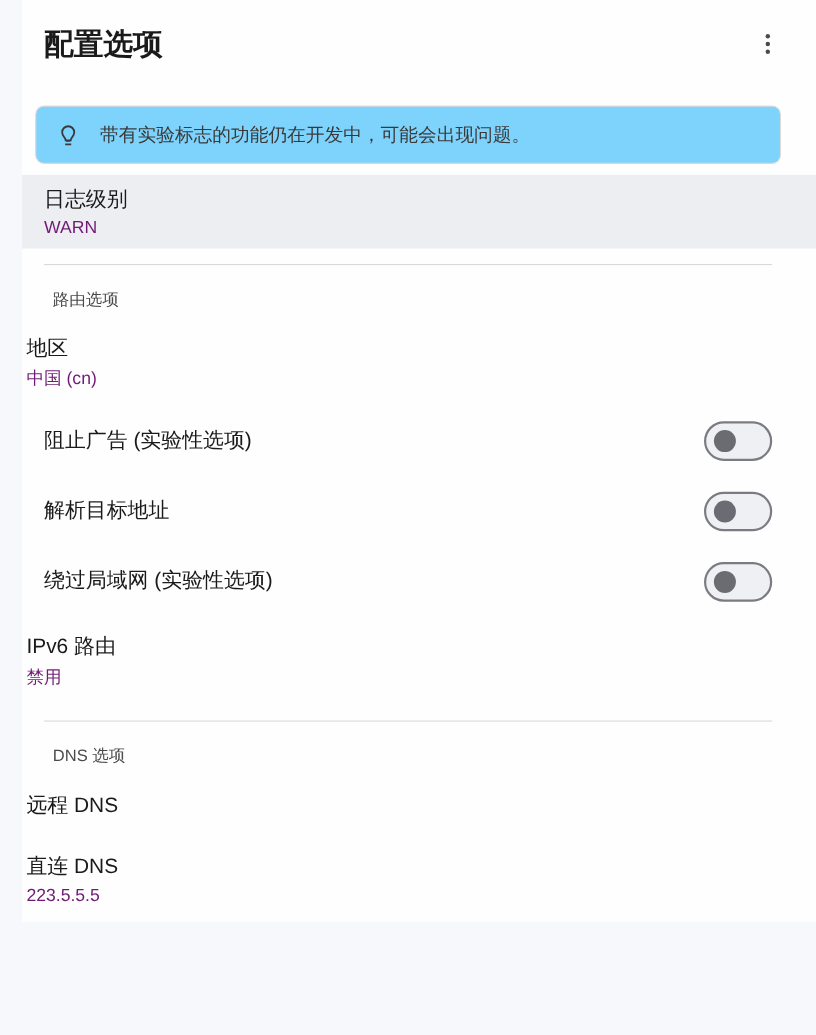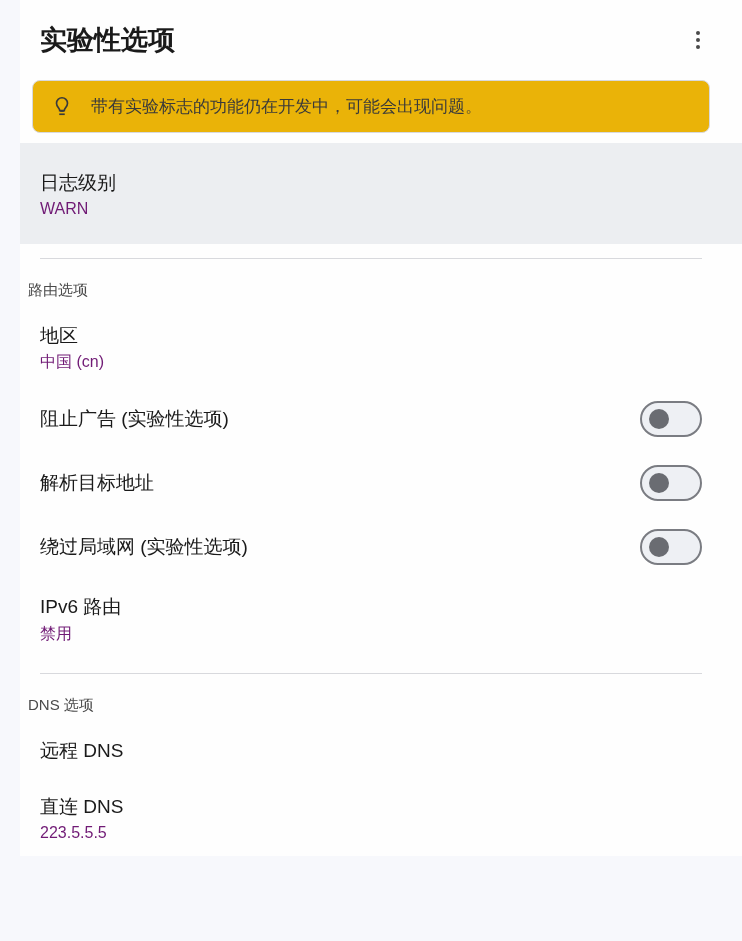--- a/index.html
+++ b/index.html
@@ -49,41 +49,41 @@
       gap: 3px;
       cursor: pointer;
     }
     .more-icon span {
       width: 4px;
       height: 4px;
       background: #4a4a4a;
       border-radius: 50%;
     }
     .info-banner {
-      margin: 0 32px 0 32px;
-      background: #eab308;
+      margin: 16px 32px 0 32px;
+      background: #7dd3fc;
       border: 1px solid #d8d9dd;
       border-radius: 8px;
       padding: 14px 18px;
       display: flex;
-      align-items: flex-start;
+      align-items: flex-end;
       gap: 18px;
     }
     .lightbulb-icon {
       width: 22px;
       height: 22px;
       flex-shrink: 0;
     }
     .info-text {
       font-size: 17px;
       color: #3a3a3a;
     }
     .highlighted-item {
       background: #eceef1;
-      padding: 26px 40px;
+      padding: 9px 40px;
       margin-top: 10px;
       cursor: pointer;
     }
     .item-title {
       font-size: 19px;
       color: #1a1a1a;
       line-height: 1.5;
     }
     .item-value {
       font-size: 16px;
@@ -91,24 +91,24 @@
       margin-top: 2px;
     }
     .divider {
       height: 1px;
       background: #d8d9dd;
       margin: 14px 40px 0 40px;
     }
     .section-header {
       font-size: 15px;
       color: #4a4a4a;
-      padding: 22px 40px 8px 28px;
+      padding: 22px 40px 8px 48px;
     }
     .setting-item {
-      padding: 14px 40px 14px 40px;
+      padding: 14px 40px 14px 24px;
       cursor: pointer;
     }
     .setting-row {
       padding: 14px 40px 14px 40px;
       display: flex;
       align-items: center;
       justify-content: space-between;
       cursor: pointer;
       gap: 35px;
     }
@@ -136,21 +136,21 @@
       transform: translateY(-50%);
     }
   </style>
 </head>
 <body>
 
 <div class="left-bar"></div>
 
 <div class="container">
   <div class="header">
-    <div class="header-title">实验性选项</div>
+    <div class="header-title">配置选项</div>
     <div class="more-icon">
       <span></span>
         <span></span>
         <span></span>
     </div>
   </div>
 
   <div class="info-banner">
     <svg class="lightbulb-icon" viewBox="0 0 24 24" fill="none" stroke="#3a3a3a" stroke-width="1.8">
       <path d="M9 21h6"></path>

